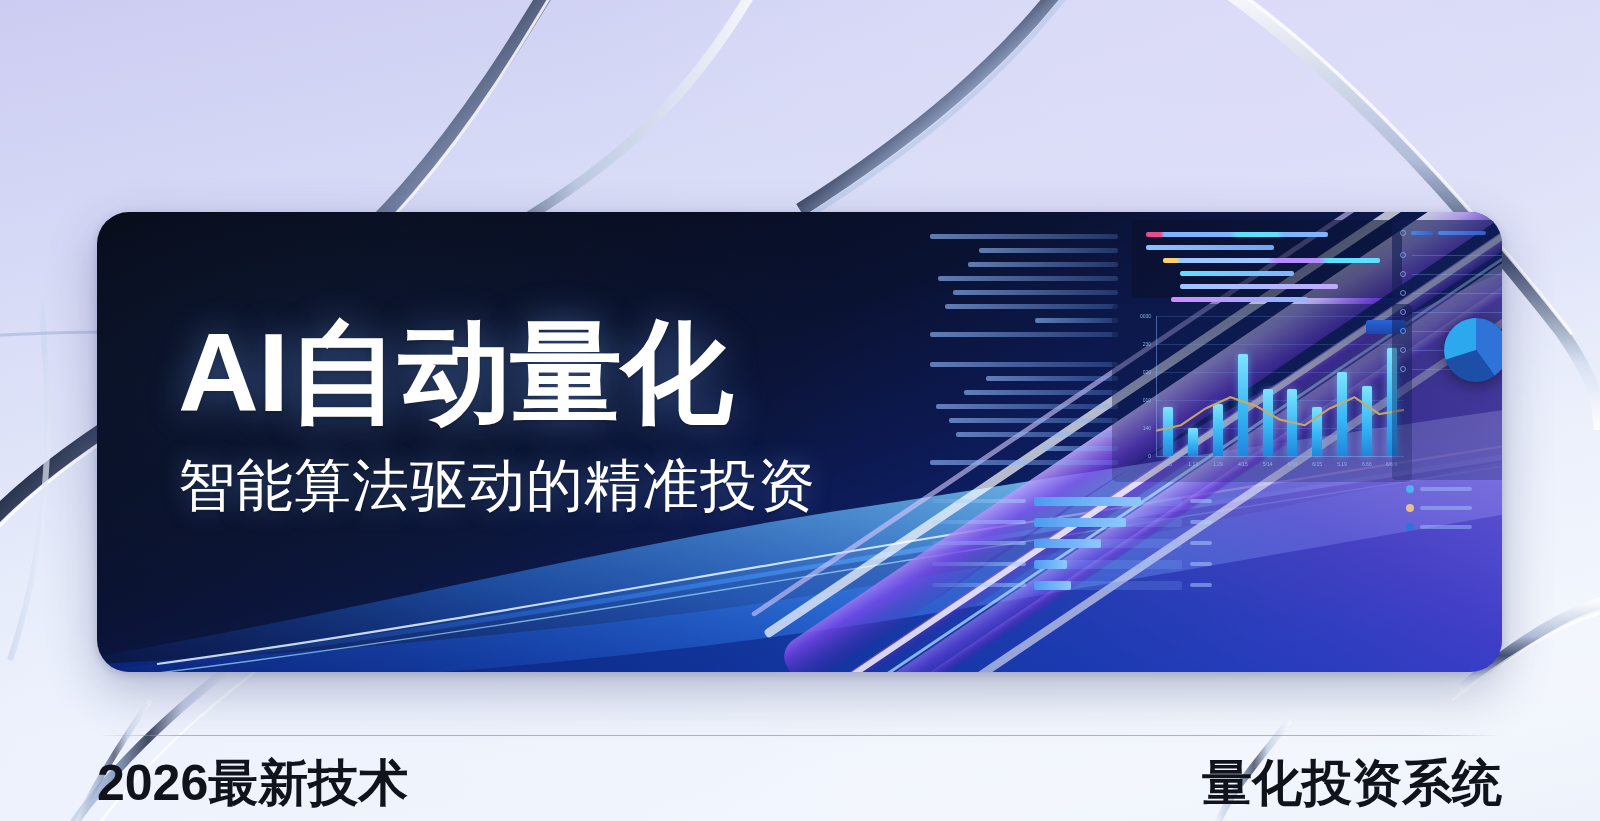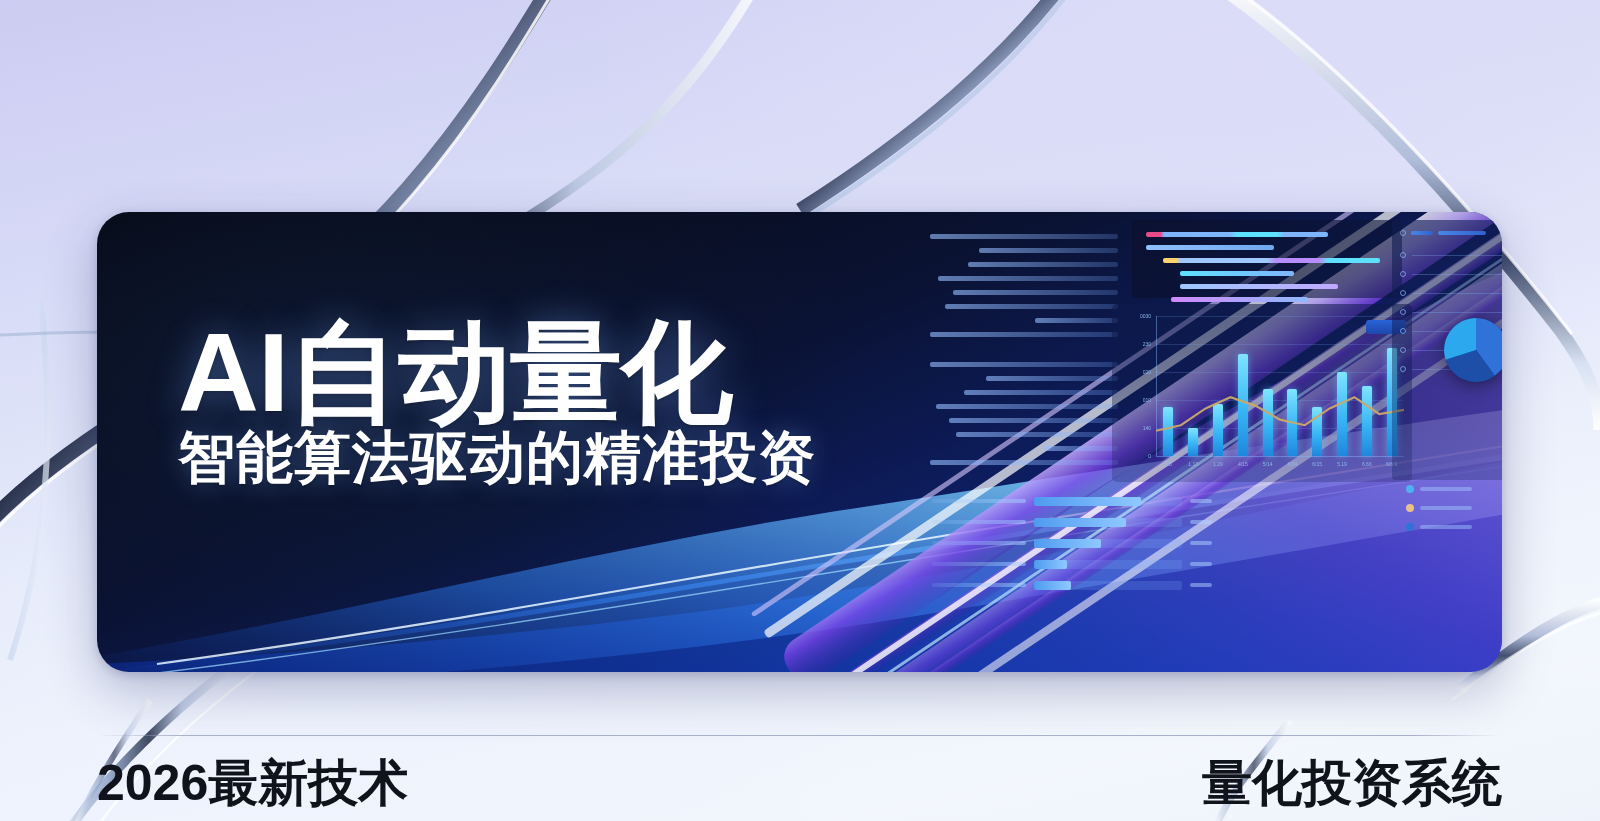--- a/index.html
+++ b/index.html
@@ -34,21 +34,21 @@
   .beam-layer { position:absolute; inset:0; }
 
   
   .text-block { position:absolute; left:81px; top:105px; z-index:8; }
   .hero-title {
     font-size:112px; line-height:1.0; font-weight:700; color:#ffffff;
     letter-spacing:-1px; white-space:nowrap;
     text-shadow:0 0 36px rgba(120,170,255,.42), 0 2px 3px rgba(0,0,0,.35);
   }
   .hero-subtitle {
-    margin-top:0; font-size:57px; line-height:1.0; font-weight:700; color:#ffffff;
+    margin-top:28px; font-size:57px; line-height:1.0; font-weight:400; color:#ffffff;
     letter-spacing:1px; white-space:nowrap;
     text-shadow:0 0 24px rgba(120,170,255,.38), 0 2px 3px rgba(0,0,0,.3);
   }
 
   
   .dashboard { position:absolute; left:735px; top:0; width:670px; height:460px; z-index:6; }
 
   .code-panel { position:absolute; left:98px; top:22px; width:188px; }
   .code-line {
     height:5px; margin-bottom:9px; border-radius:2px;

